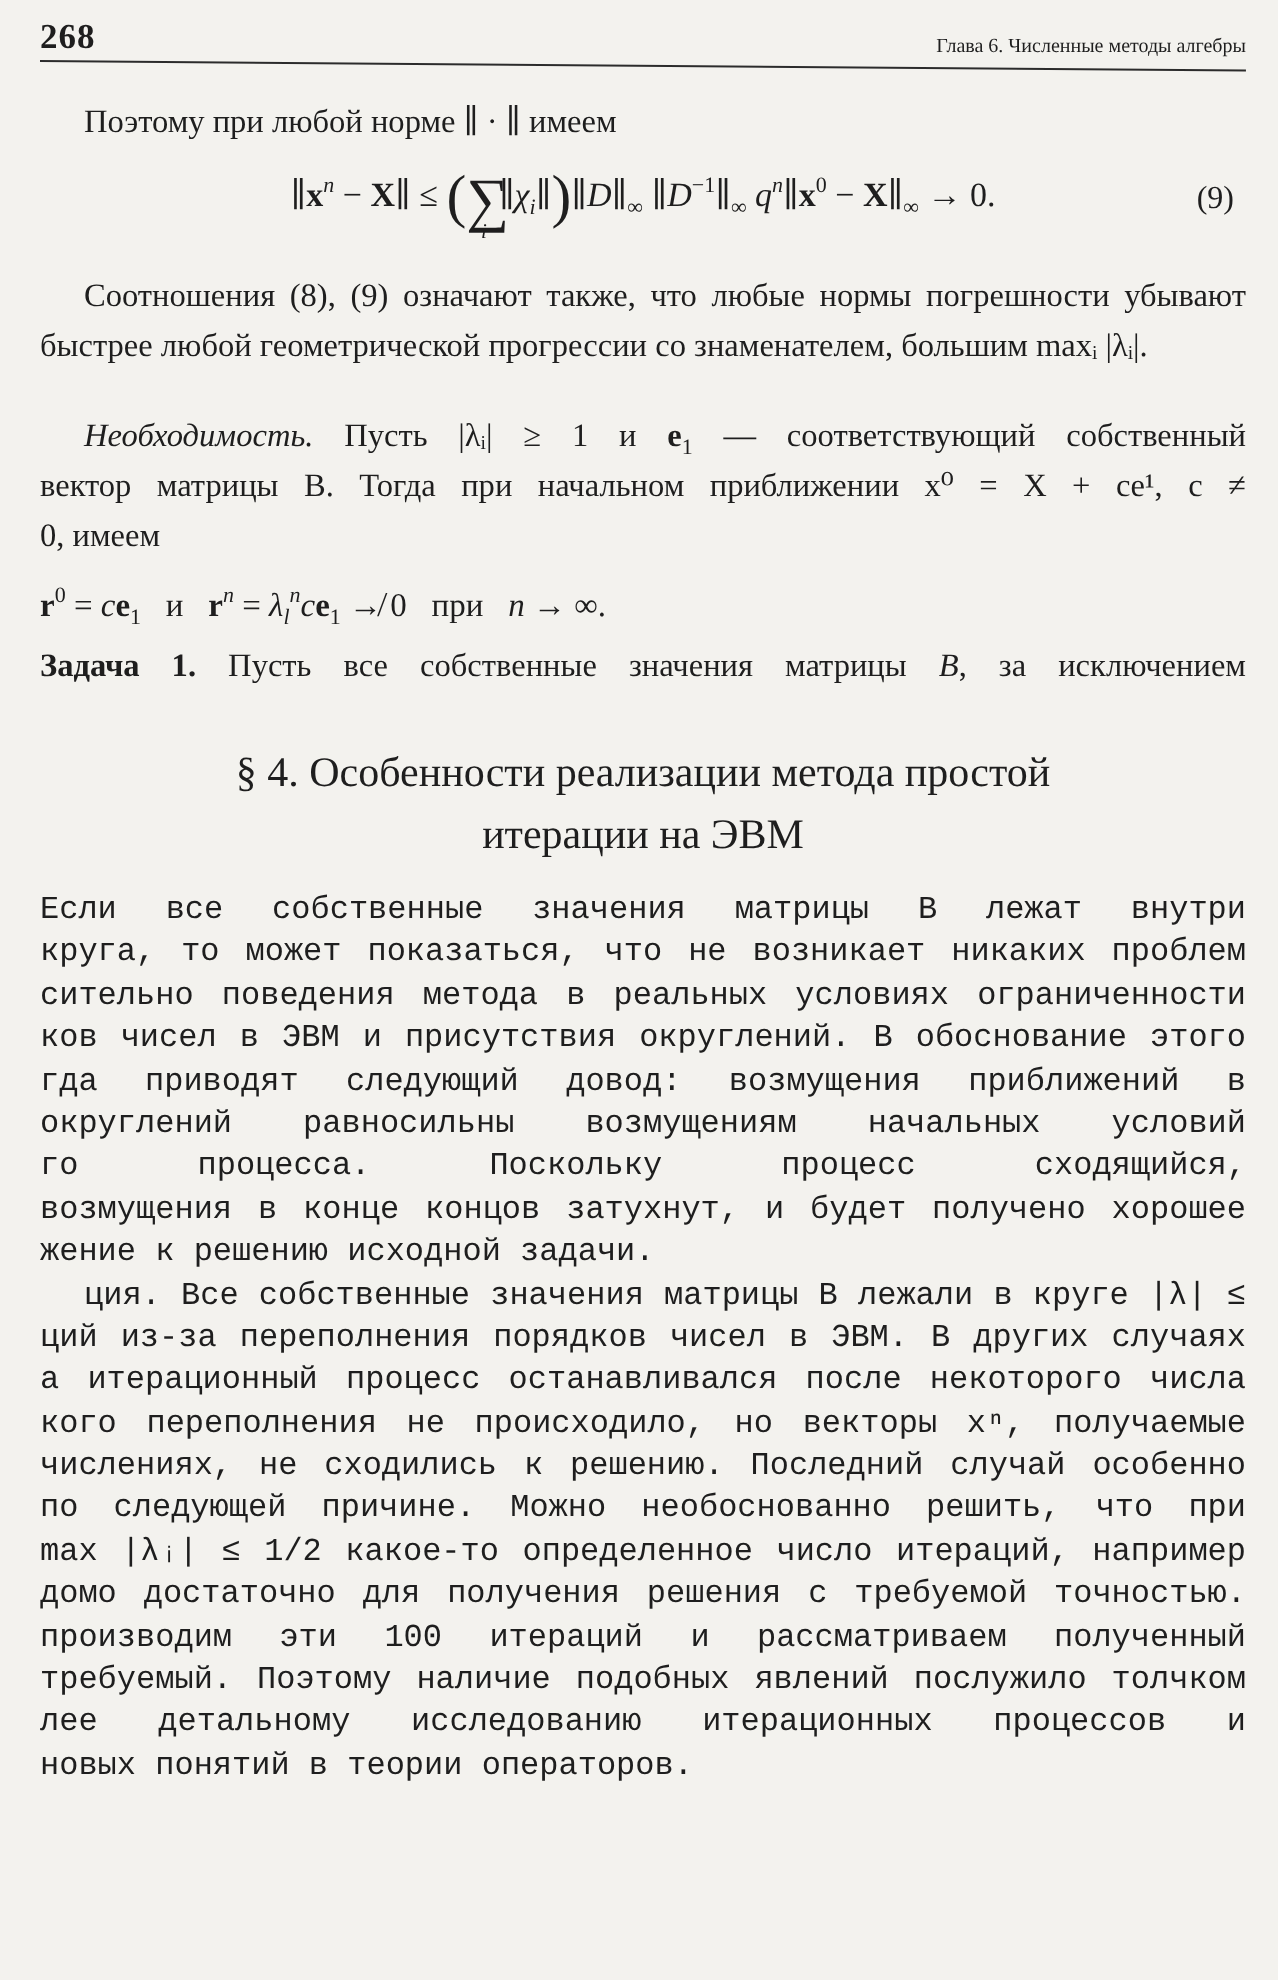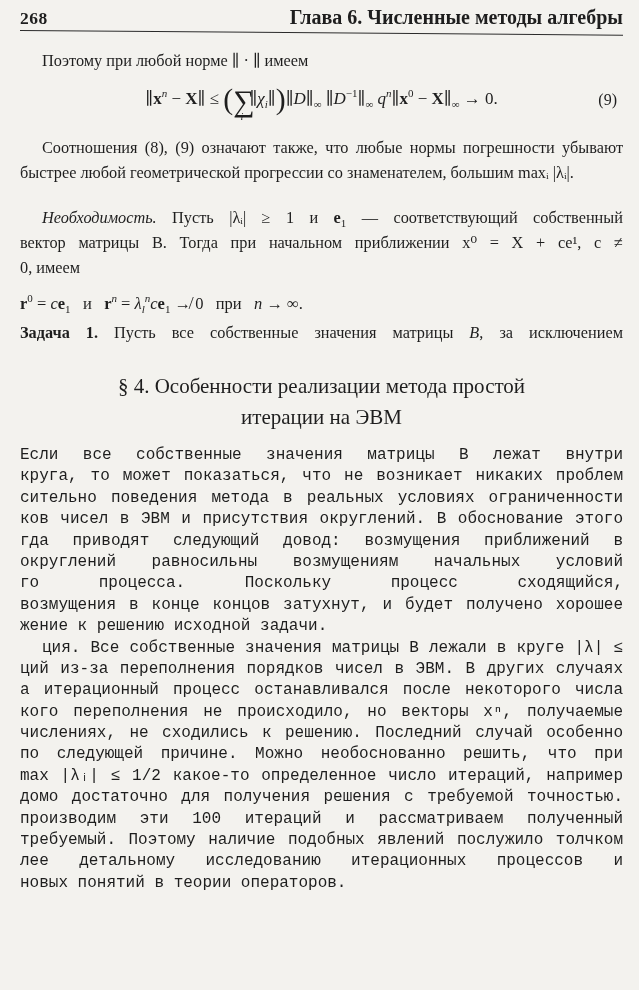--- a/index.html
+++ b/index.html
@@ -10,21 +10,21 @@
     background:#f3f2ee;
     color:#1e1e1e;
     font-family:"Liberation Serif","DejaVu Serif","DejaVu Sans",serif;
     overflow:hidden;
     box-sizing:border-box;
     padding:7px 16px 0 20px;
   }
   
   .hdr { display:flex; justify-content:space-between; align-items:flex-end; height:22px; }
   .pagenum { font-weight:bold; font-size:17.5px; letter-spacing:.5px; }
-  .runhead { font-size:20px;font-weight:bold; }
+  .runhead { font-size:10px; }
   .rule { border-bottom:1.6px solid #2b2b2b; margin-top:1px; transform:rotate(0.45deg); transform-origin:left center; }
 
   
   .para { overflow:hidden; }
   .upper { font-size:16.3px; }
   .upper .line { height:25px; line-height:25px; }
   .lower { font-size:16px;font-family:Liberation Mono, monospace; }
   .lower .line { height:21.4px; line-height:21.4px; }
   .line { text-align:justify; text-align-last:justify; overflow:hidden; white-space:normal; }
   .line.last { text-align-last:left; }

